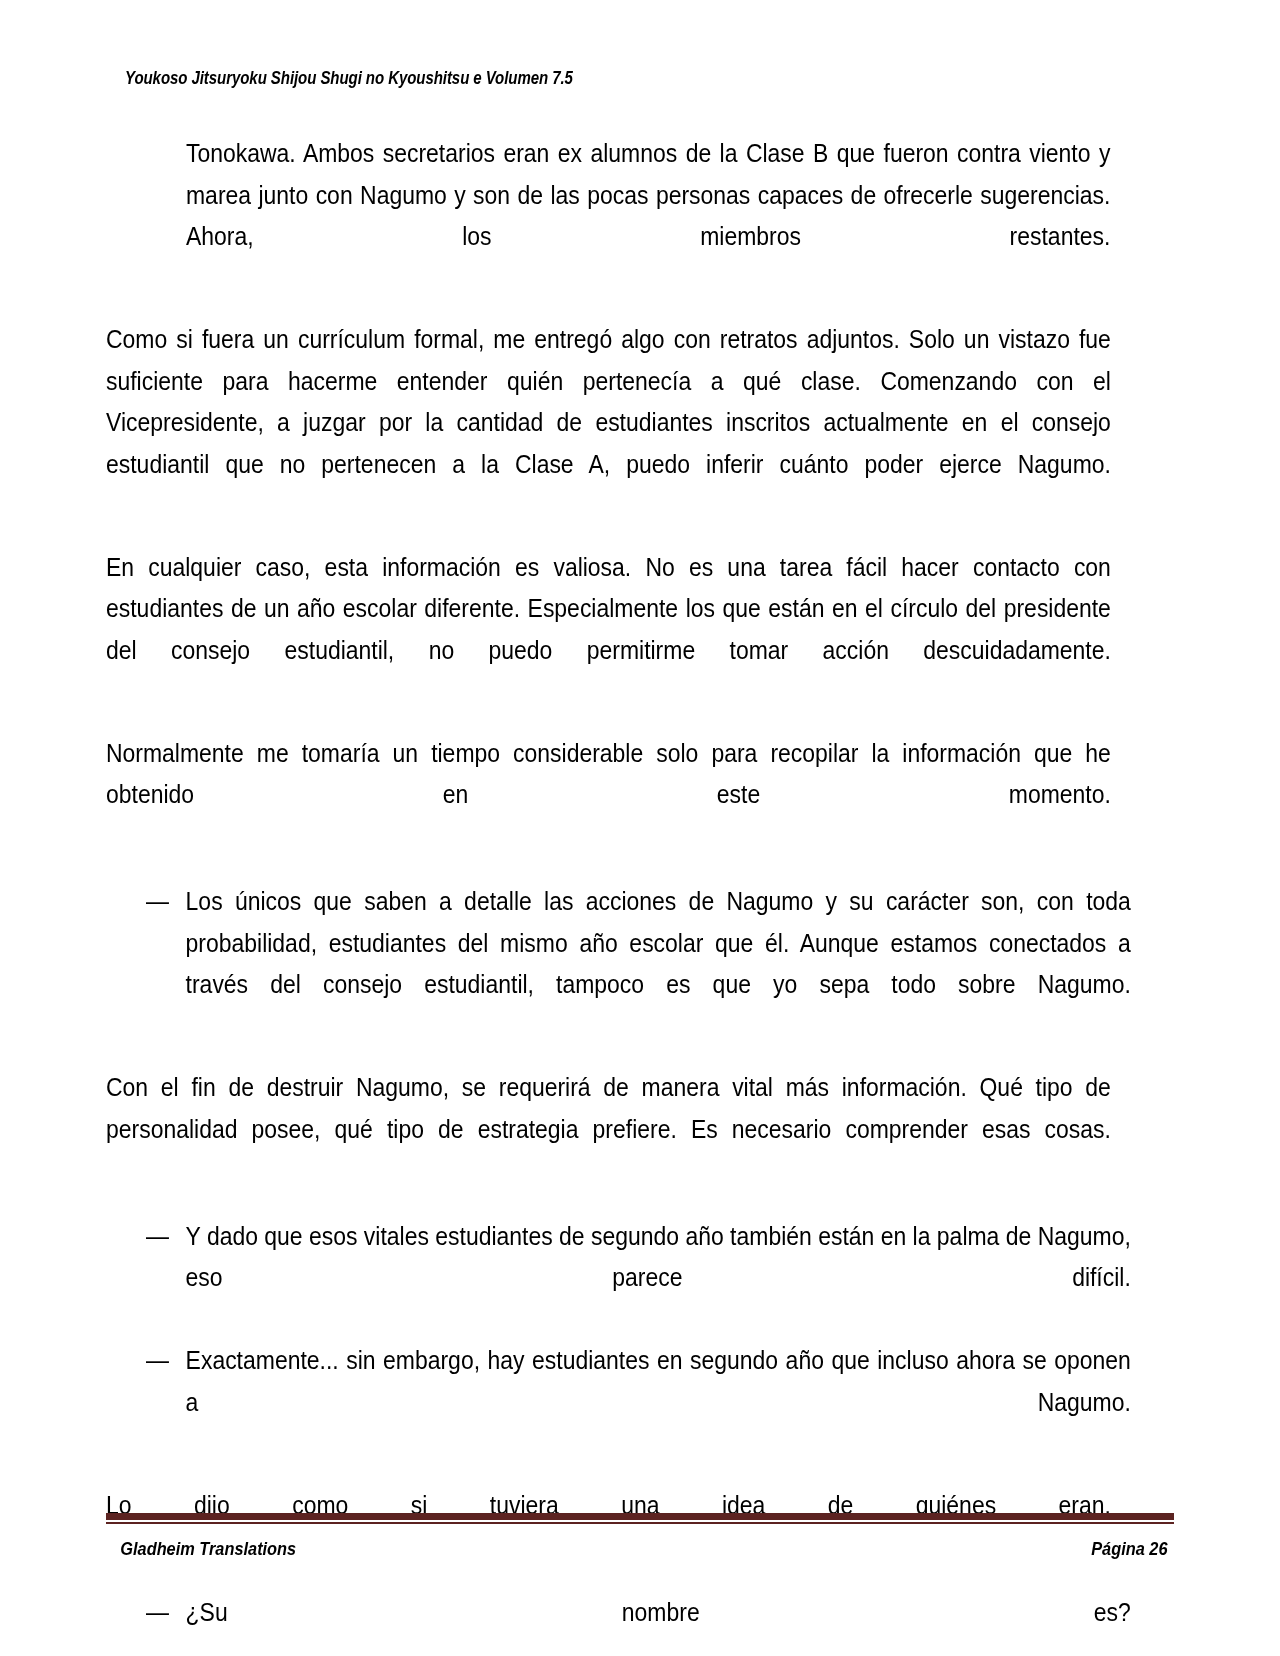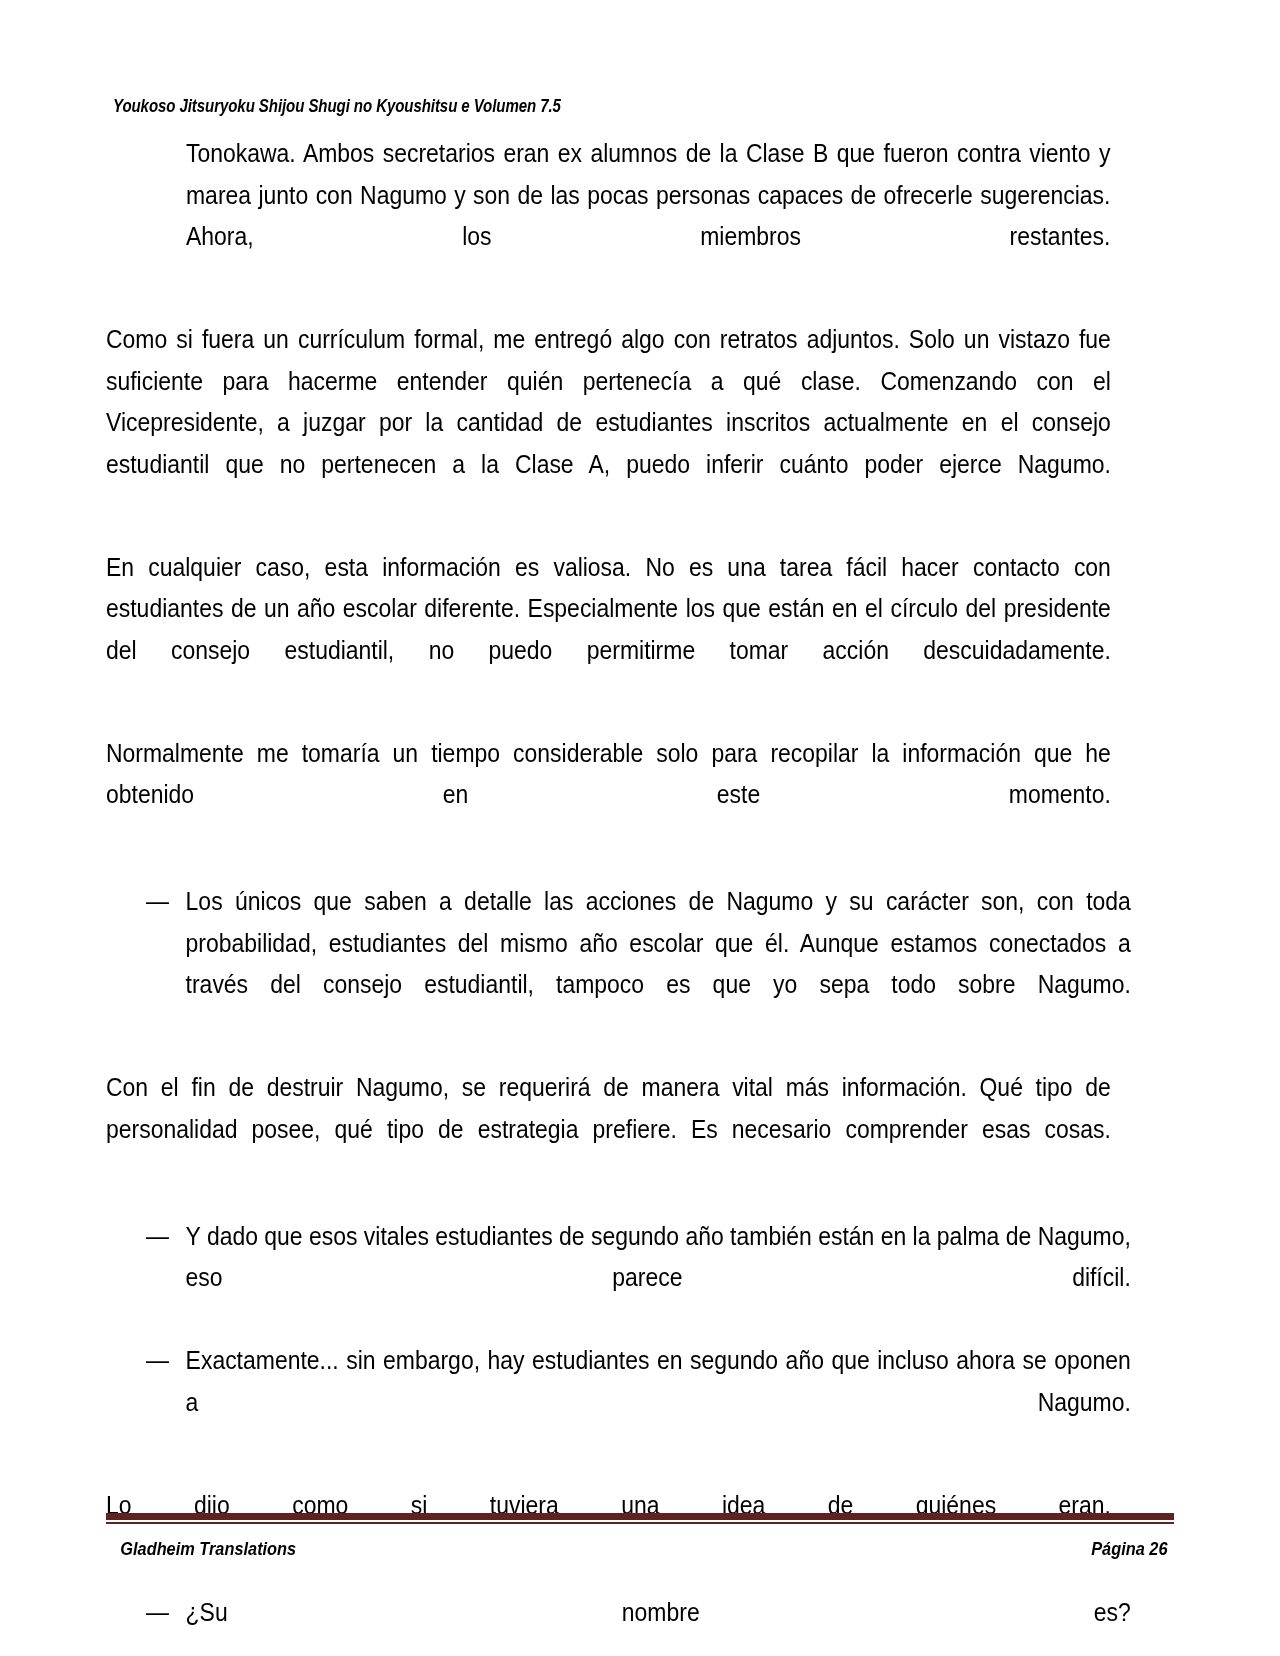--- a/index.html
+++ b/index.html
@@ -15,24 +15,23 @@
     background: #ffffff;
     box-sizing: border-box;
     font-family: "Liberation Sans", "DejaVu Sans", sans-serif;
     overflow: hidden;
   }
 
   
   .doc-header {
     position: absolute;
     top: 68px;
-    left: 113px;
+    left: 125px;
     right: 113px;
     height: 28px;
-    margin-top: 28px;
   }
 
   .doc-header .header-title {
     font-family: "Liberation Sans", "DejaVu Sans", sans-serif;
     font-weight: bold;
     font-style: italic;
     font-size: 17.5px;
     letter-spacing: -0.1px;
     color: #000000;
     transform: scaleX(0.86);

